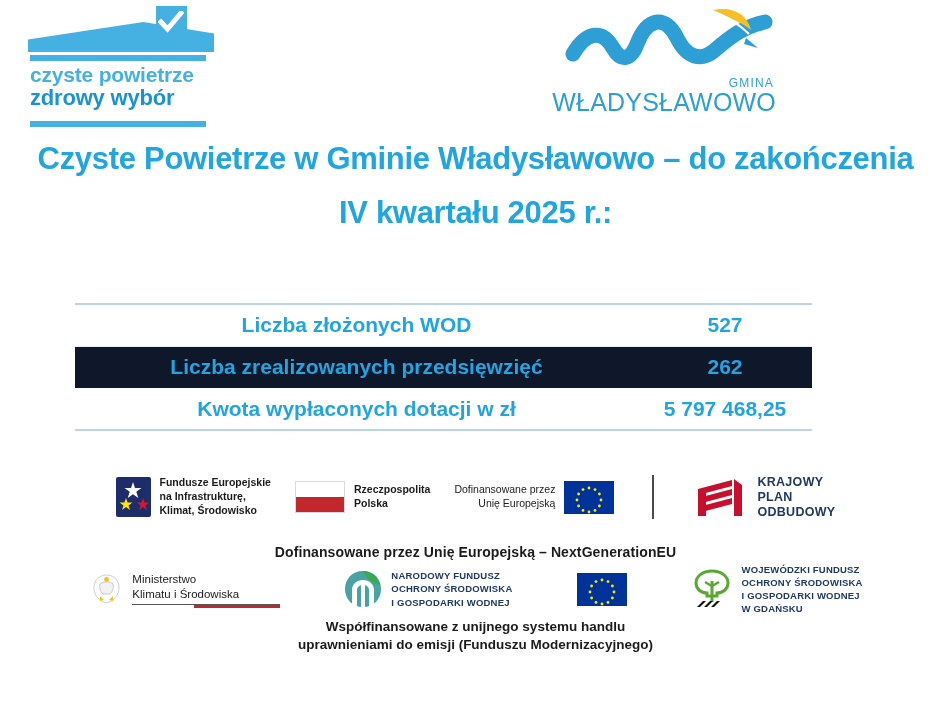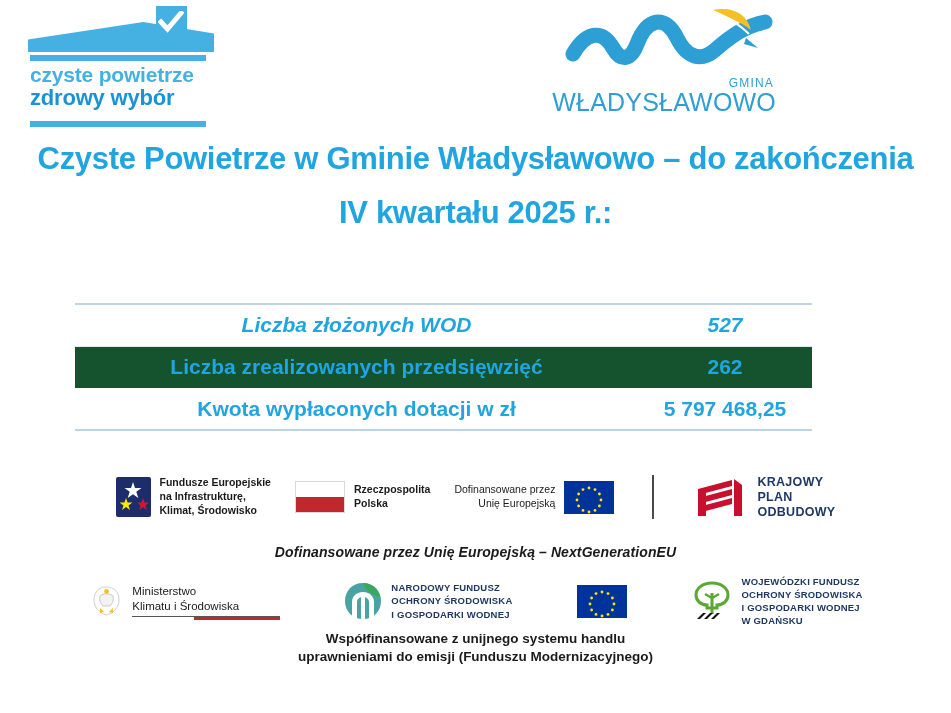--- a/index.html
+++ b/index.html
@@ -124,23 +124,23 @@
   table.stats td {
     color: #21a5e0;
     font-weight: bold;
     font-size: 21px;
     padding: 4px 0;
     vertical-align: middle;
   }
   td.label { text-align: center; width: 563px; padding-right: 4px; }
   td.value { text-align: center; width: 174px; }
   tr.row-top { border-top: 2px solid #bcd4e8; }
-  tr.row-shaded { background: #14532d; }
+  tr.row-shaded { background: #0f172a; }
   tr.row-last { border-bottom: 2px solid #bcd4e8; }
-  tr.row-1 { border-bottom: 1px solid #e4eef7; font-style: italic; }
+  tr.row-1 { border-bottom: 1px solid #e4eef7; }
 
   
   .footer {
     position: absolute;
     left: 0;
     top: 466px;
     width: 951px;
   }
   .logo-row-1 {
     display: flex;
@@ -187,29 +187,28 @@
     white-space: pre-line;
   }
 
   .ngeu-line {
     text-align: center;
     font-size: 14px;
     font-weight: bold;
     color: #1b1b1b;
     margin-top: 16px;
     letter-spacing: 0.1px;
-    font-style: italic;
   }
 
   .logo-row-2 {
     display: flex;
     align-items: center;
     justify-content: center;
     gap: 64px;
-    margin-top: 16px;
+    margin-top: 4px;
     height: 50px;
   }
   .mks { display: flex; align-items: flex-start; gap: 7px; }
   .eagle { width: 37px; height: 38px; }
   .mks-text-wrap { padding-top: 2px; }
   .mks-text {
     font-size: 11.5px;
     line-height: 1.3;
     color: #1b1b1b;
     white-space: pre-line;

